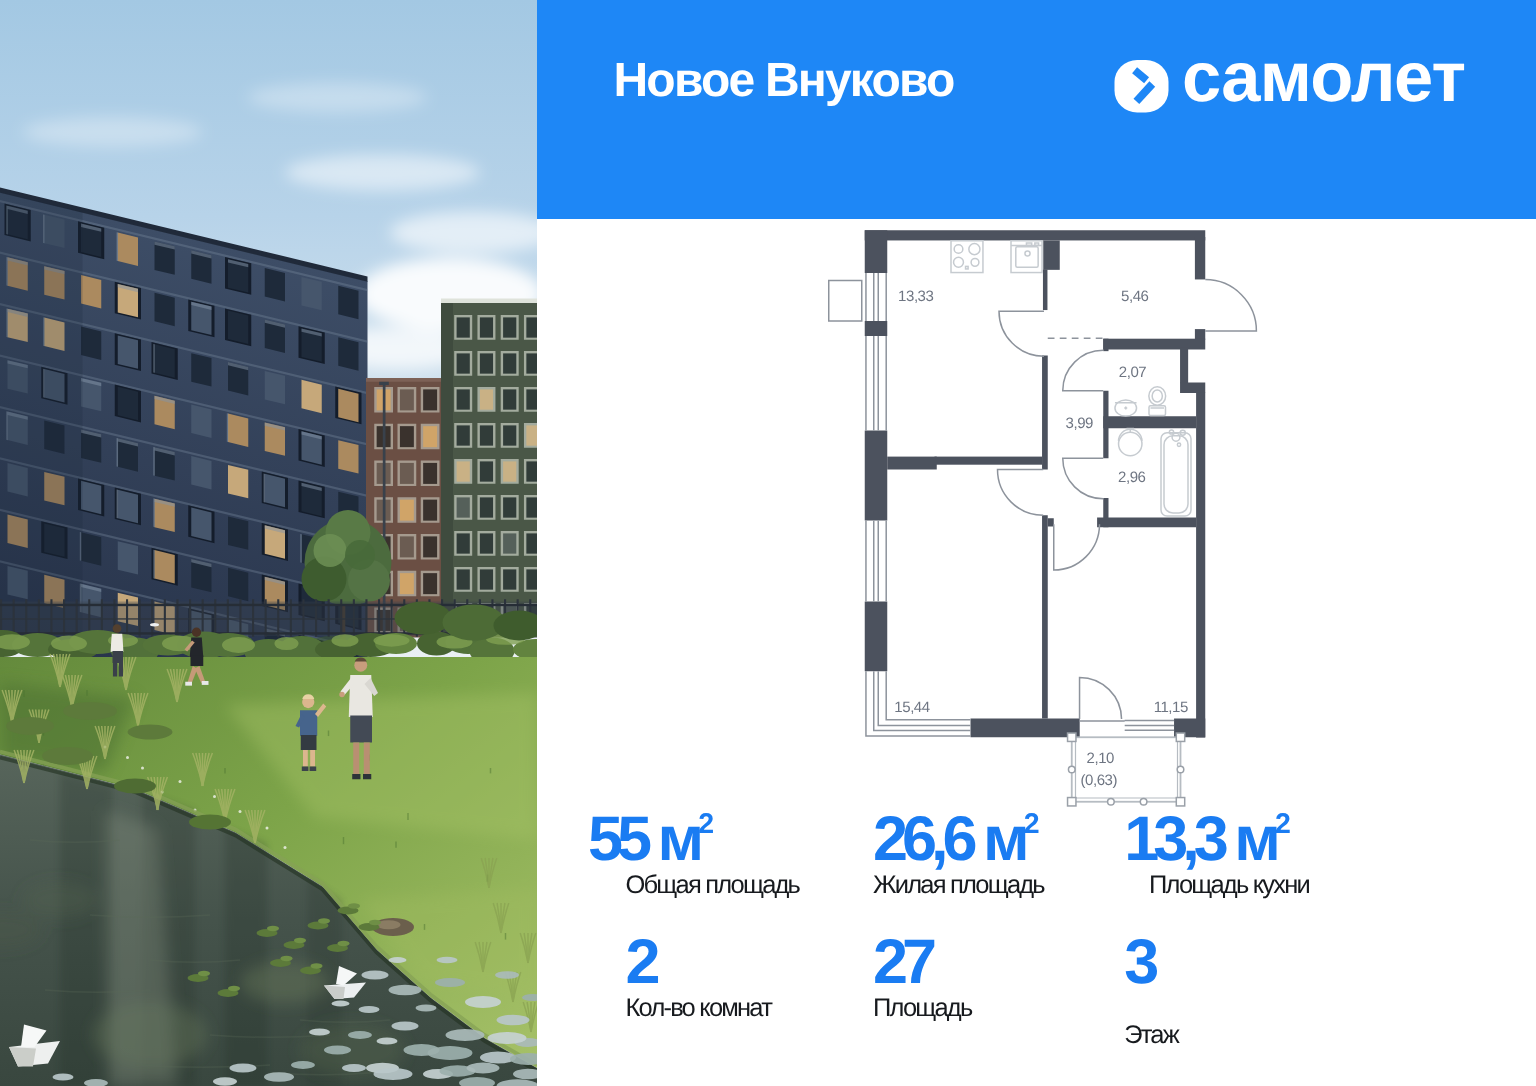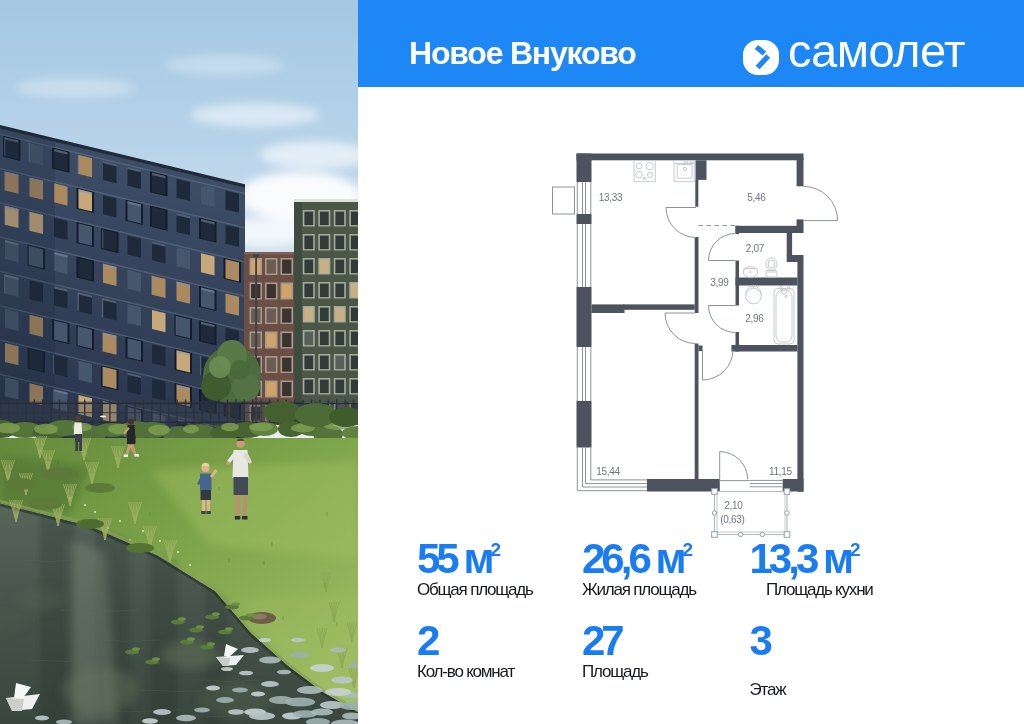--- a/index.html
+++ b/index.html
@@ -1,21 +1,21 @@
 <!DOCTYPE html>
 <html lang="ru"><head>
 <meta charset="utf-8">
 <title>Новое Внуково</title>
 <style>
 html,body{margin:0;padding:0;width:1024px;height:724px;background:#ffffff;overflow:hidden}
 body{font-family:"Liberation Sans",sans-serif;position:relative}
-.hdr{position:absolute;left:358px;top:0;width:666px;height:87px;background:#1e87f6}
+.hdr{position:absolute;left:358px;top:0;width:666px;height:146px;background:#1e87f6}
 .hdr .title{position:absolute;left:51px;top:36.5px;font-size:32px;font-weight:bold;color:#ffffff;letter-spacing:-1.2px;line-height:1}
 .logo{position:absolute;left:384.5px;top:40px;width:36px;height:35px;background:#ffffff;border-radius:42%}
-.logotext{position:absolute;left:430px;top:27px;font-size:47px;font-weight:normal;color:#ffffff;letter-spacing:-0.5px;line-height:1}
+.logotext{position:absolute;left:430px;top:27px;font-size:47px;font-weight:bold;color:#ffffff;letter-spacing:-0.5px;line-height:1}
 .num{position:absolute;font-size:42px;font-weight:bold;color:#1a7cf2;line-height:1;letter-spacing:-4px}
 .num sup{font-size:19px;vertical-align:17.5px;font-weight:bold;letter-spacing:-1px}
 .lbl{position:absolute;font-size:17px;color:#171a1e;line-height:1;letter-spacing:-1.2px}
 </style>
 </head>
 <body>
 
 <svg width="358" height="724" viewBox="0 0 358 724" style="position:absolute;left:0;top:0">
 <defs>
 <linearGradient id="gsky" x1="0" y1="0" x2="0" y2="1">
@@ -956,21 +956,21 @@
 <text x="755" y="251.5">2,07</text>
 <text x="719.5" y="285.5">3,99</text>
 <text x="754.5" y="321.5">2,96</text>
 <text x="608" y="474.5">15,44</text>
 <text x="780.5" y="474.5">11,15</text>
 <text x="733.5" y="508.5">2,10</text>
 <text x="732.5" y="523">(0,63)</text>
 </g>
 </svg>
 
-<div class="num" style="left:417px;top:537.7px">55 м<sup>2</sup></div>
+<div class="num" style="left:392px;top:537.7px">55 м<sup>2</sup></div>
 <div class="lbl" style="left:417px;top:581px">Общая площадь</div>
 
 <div class="num" style="left:582px;top:537.7px">26,6 м<sup>2</sup></div>
 <div class="lbl" style="left:582px;top:581px">Жилая площадь</div>
 
 <div class="num" style="left:749.5px;top:537.7px">13,3 м<sup>2</sup></div>
 <div class="lbl" style="left:766px;top:581px">Площадь кухни</div>
 
 <div class="num" style="left:417px;top:620.3px">2</div>
 <div class="lbl" style="left:417px;top:663px">Кол-во комнат</div>

